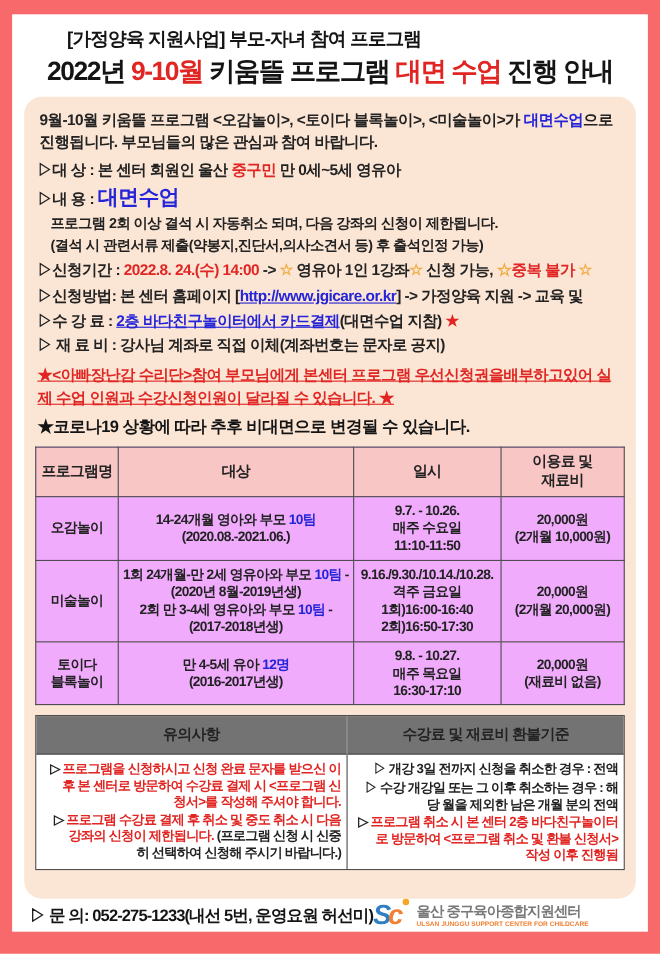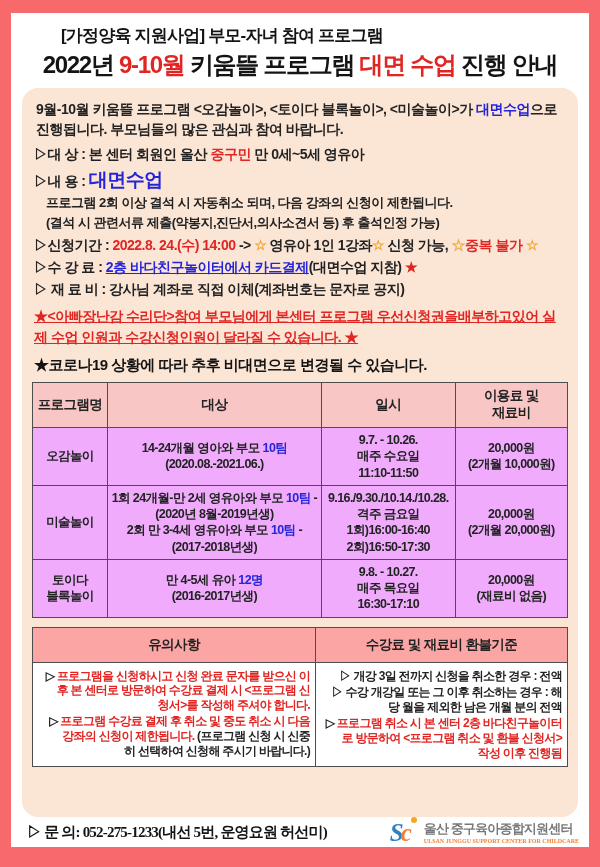--- a/index.html
+++ b/index.html
@@ -76,35 +76,34 @@
   }
   .c1 { width: 14%; } .c2 { width: 40%; } .c3 { width: 25%; } .c4 { width: 21%; }
   
   .notes {
     display: flex; margin-top: 9px; background: #fff;
     border: 1.6px solid #4d4d4d;
   }
   .ncol { width: 47%; }
   .ncol.left { width: 53%; border-right: 1.6px solid #4d4d4d; }
   .notes-h {
-    background: #fca5a5; border-bottom: 1.6px solid #4d4d4d;
+    background: #737373; border-bottom: 1.6px solid #4d4d4d;
     text-align: center; font-size: 13.5px; font-weight: 800;
     padding: 8px 0; letter-spacing: -0.6px; color: #222;
   }
   .notes-list { list-style: none; padding: 4px 5px 4px 6px; text-align: right; }
   .notes-list li {
     font-size: 12px; font-weight: 700; line-height: 1.22;
     margin: 2px 0; padding-left: 13px; text-indent: -13px;
     letter-spacing: -0.7px; color: #222;
   }
   
   .footer {
-    flex: 1; display: flex; align-items: center; justify-content: space-between;
+    flex: 1; display: flex; align-items: center; 
     padding: 2px 10px 2px 16px;
-    font-family: Liberation Serif, serif;
   }
   .contact { font-size: 15px; font-weight: 800; letter-spacing: -0.8px; color: #141414; }
   .logo { display: flex; align-items: center; gap: 12px; }
   .logo-mark { position: relative; font-style: italic; font-weight: 900; font-size: 25px; line-height: 1; }
   .lm-s { color: #2f7fc4; }
   .lm-c { color: #f08034; margin-left: -3px; }
   .lm-dot {
     position: absolute; top: -3px; right: -5px;
     width: 6px; height: 6px; border-radius: 50%; background: #f5a623;
   }
@@ -130,20 +129,21 @@
         <div class="line gap"><span>▷대    상 : 본 센터 회원인 울산 </span><span class="red">중구민</span><span> 만 0세~5세 영유아</span></div>
 
         <div class="line gap"><span>▷내    용 : </span><span class="blue big">대면수업</span></div>
 
         <div class="line sub"><span>프로그램 2회 이상 결석 시 자동취소 되며, 다음 강좌의 신청이 제한됩니다.</span></div>
 
         <div class="line sub"><span>(결석 시 관련서류 제출(약봉지,진단서,의사소견서 등) 후 출석인정 가능)</span></div>
 
         <div class="line"><span>▷신청기간 : </span><span class="red">2022.8. 24.(수) 14:00</span><span> -&gt; </span><span class="star">☆</span><span> 영유아 1인 1강좌</span><span class="star">☆</span><span> 신청 가능, </span><span class="star">☆</span><span class="red">중복 불가</span><span> </span><span class="star">☆</span></div>
 
+        <div class="line"><span>▷신청방법: 본 센터 홈페이지 [</span><span class="link">http://www.jgicare.or.kr</span><span>] -&gt; 가정양육 지원 -&gt; 교육 및</span></div>
 
 
         <div class="line gap"><span>▷수 강 료 : </span><span class="link">2층 바다친구놀이터에서 카드결제</span><span>(대면수업 지참) </span><span class="red">★</span></div>
 
         <div class="line gap"><span>▷ 재 료 비 : 강사님 계좌로 직접 이체(계좌번호는 문자로 공지)</span></div>
 
     </div>
 
     <p class="line red-para"><span class="red-u">★&lt;아빠장난감 수리단&gt;참여 부모님에게 본센터 프로그램 우선신청권을배부하고있어 실제 수업 인원과 수강신청인원이 달라질 수 있습니다. ★</span></p>
     <p class="line corona">★코로나19 상황에 따라 추후 비대면으로 변경될 수 있습니다.</p>

